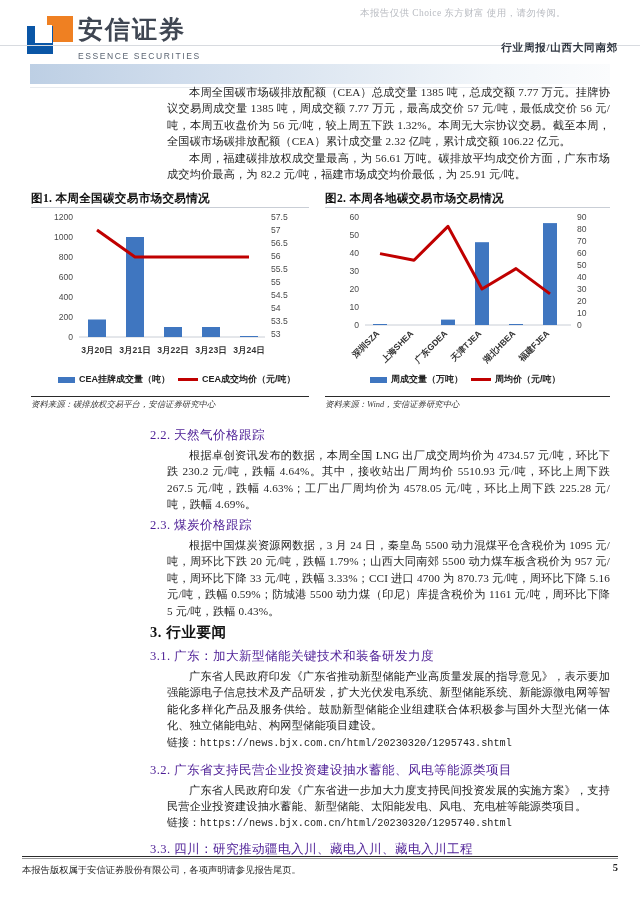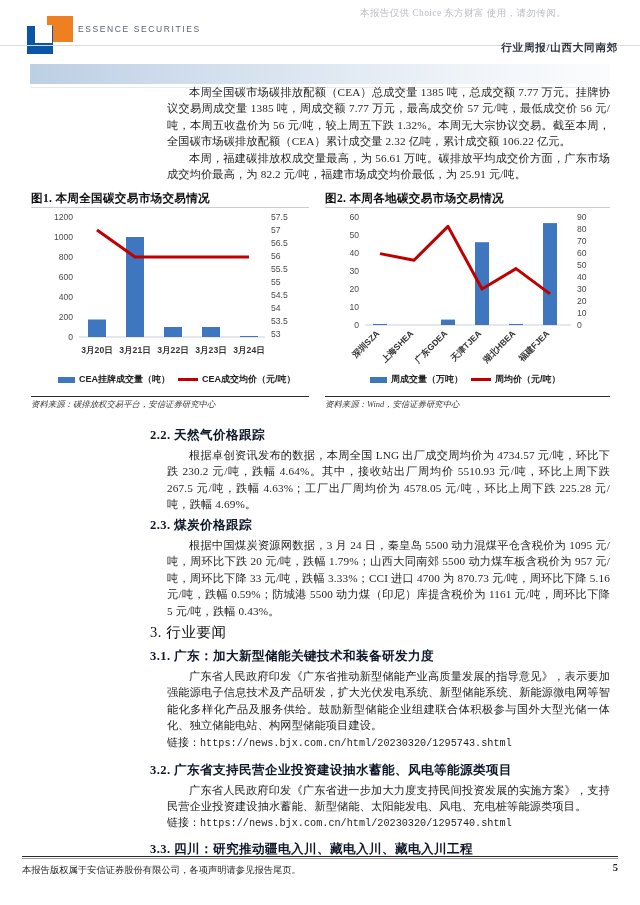--- a/index.html
+++ b/index.html
@@ -65,27 +65,27 @@
   .para{
     position:absolute;
     font-size:11.2px;line-height:16.4px;
     text-align:justify;
     text-indent:22px;
     color:#1f1f1f;
     letter-spacing:.15px;
   }
   .h2{
     position:absolute;
-    font-size:12.6px;font-weight:bold;color:#0f172a;
+    font-size:12.6px;font-weight:normal;color:#4c1d95;
     letter-spacing:.4px;white-space:nowrap;
     font-family:"Liberation Serif",serif;
   }
   .h1{
     position:absolute;
-    font-size:14.5px;font-weight:normal;color:#111;
+    font-size:14.5px;font-weight:bold;color:#111;
     letter-spacing:.6px;white-space:nowrap;
   }
   .link{
     position:absolute;
     font-size:11px;line-height:15px;color:#1f1f1f;
     white-space:nowrap;
   }
   .link .url{font-family:"Liberation Mono","DejaVu Sans Mono",monospace;font-size:10.2px;text-align:right;}
 
   
@@ -137,20 +137,21 @@
 <div class="page">
 
   <div class="watermark-top">本报告仅供 Choice 东方财富 使用，请勿传阅。</div>
 
   <div class="logo">
     <div class="sq-orange"></div>
     <div class="sq-blue"></div>
     <div class="sq-white"></div>
   </div>
   <div class="logo-text">
+    <div class="logo-cn">安信证券</div>
     <div class="logo-en">ESSENCE SECURITIES</div>
   </div>
   <div class="header-rule"></div>
   <div class="header-right">行业周报/山西大同南郊</div>
   <div class="blue-banner"></div>
   <div class="banner-underline"></div>
 
   <div class="para" style="left:167px;top:84px;width:443px;">本周全国碳市场碳排放配额（CEA）总成交量 1385 吨，总成交额 7.77 万元。挂牌协议交易周成交量 1385 吨，周成交额 7.77 万元，最高成交价 57 元/吨，最低成交价 56 元/吨，本周五收盘价为 56 元/吨，较上周五下跌 1.32%。本周无大宗协议交易。截至本周，全国碳市场碳排放配额（CEA）累计成交量 2.32 亿吨，累计成交额 106.22 亿元。</div>
   <div class="para" style="left:167px;top:150px;width:443px;">本周，福建碳排放权成交量最高，为 56.61 万吨。碳排放平均成交价方面，广东市场成交均价最高，为 82.2 元/吨，福建市场成交均价最低，为 25.91 元/吨。</div>
 

